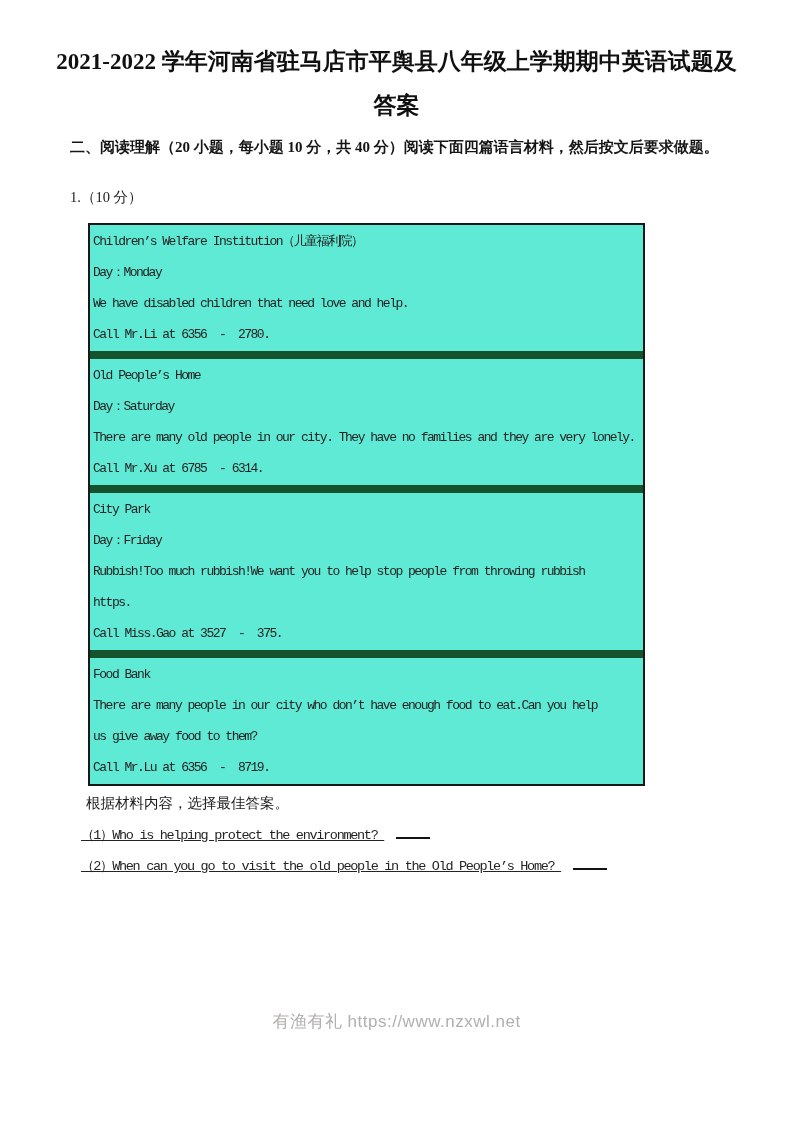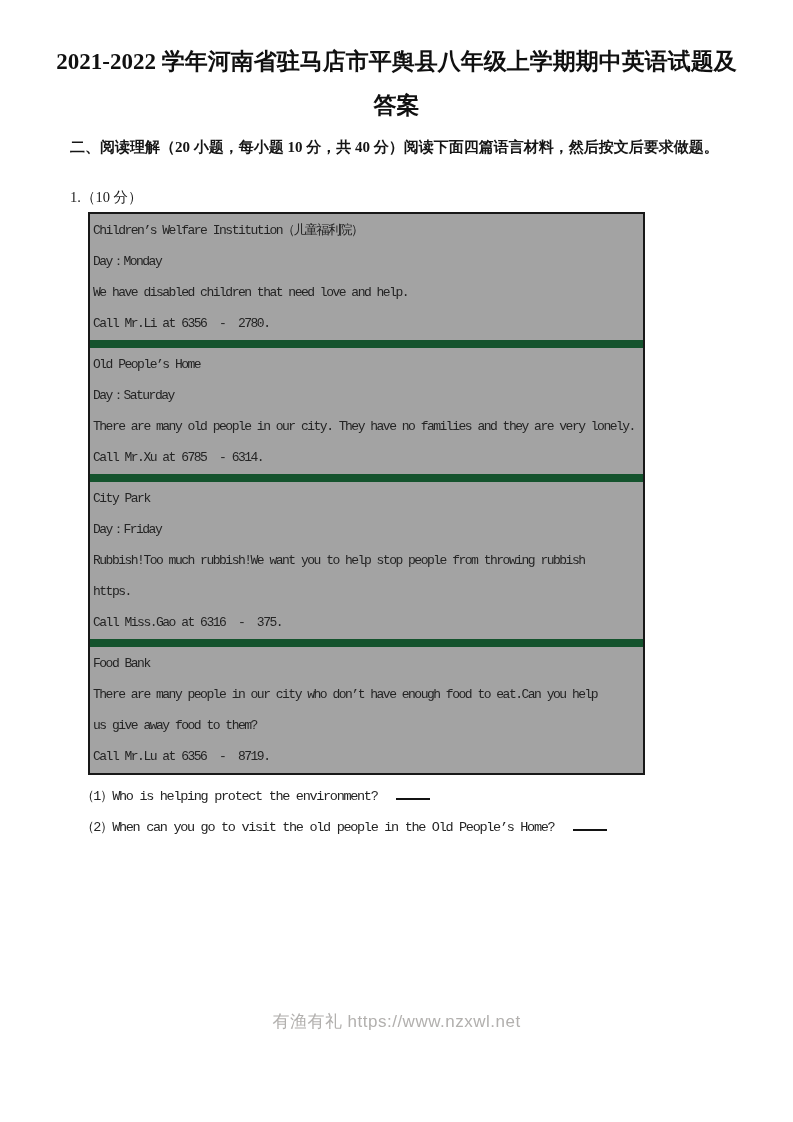--- a/index.html
+++ b/index.html
@@ -32,24 +32,24 @@
     line-height: 20px;
     color: #151515;
   }
   .item-number {
     margin: 30px 0 0 70px;
     font-size: 14.5px;
     line-height: 20px;
     color: #1c1c1c;
   }
   .notice-box {
-    margin: 5px 0 0 88px;
+    margin: 16px 0 0 88px;
     width: 557px;
     border: 2px solid #181818;
-    background: #a3a3a3;
+    background: #5eead4;
   }
   .notice-row {
     padding: 1px 3px;
     border-top: 8px solid #14532d;
   }
   .notice-row:first-child { border-top: none; }
   .mono {
     font-family: "Liberation Mono", "DejaVu Sans Mono", monospace;
   }
   .notice-line {
@@ -66,20 +66,21 @@
     line-height: 21px;
     color: #1c1c1c;
   }
   .q-line {
     margin-left: 81px;
     white-space: pre;
     font-size: 13.5px;
     letter-spacing: -1.3px;
     line-height: 31px;
     color: #242424;
+    text-decoration: underline;
   }
   .q-first { margin-top: 6px; }
   .option-line {
     margin-left: 81px;
     white-space: pre;
     font-size: 13.5px;
     letter-spacing: -1.3px;
     line-height: 31px;
     color: #242424;
   }
@@ -125,30 +126,31 @@
         <div class="notice-line">Old People’s Home</div>
         <div class="notice-line">Day：Saturday</div>
         <div class="notice-line">There are many old people in our city. They have no families and they are very lonely.</div>
         <div class="notice-line">Call Mr.Xu at 6785  - 6314.</div>
       </div>
       <div class="notice-row">
         <div class="notice-line">City Park</div>
         <div class="notice-line">Day：Friday</div>
         <div class="notice-line">Rubbish!Too much rubbish!We want you to help stop people from throwing rubbish</div>
         <div class="notice-line">https.</div>
-        <div class="notice-line">Call Miss.Gao at 6316  -  375.</div>
+        <div class="notice-line">Call Miss.Gao at 3527  -  375.</div>
       </div>
       <div class="notice-row">
         <div class="notice-line">Food Bank</div>
         <div class="notice-line">There are many people in our city who don’t have enough food to eat.Can you help</div>
         <div class="notice-line">us give away food to them?</div>
         <div class="notice-line">Call Mr.Lu at 6356  -  8719.</div>
       </div>
     </div>
 
+  <p class="instruction">根据材料内容，选择最佳答案。</p>
 
   <div class="q-line mono q-first"><span>（1）Who is helping protect the environment? </span><span class="blank"></span></div>
 
 
   <div class="q-line mono"><span>（2）When can you go to visit the old people in the Old People’s Home? </span><span class="blank"></span></div>
 
   <div class="footer"><span>有渔有礼 https://www.nzxwl.net</span></div>
 
 </div>
 

